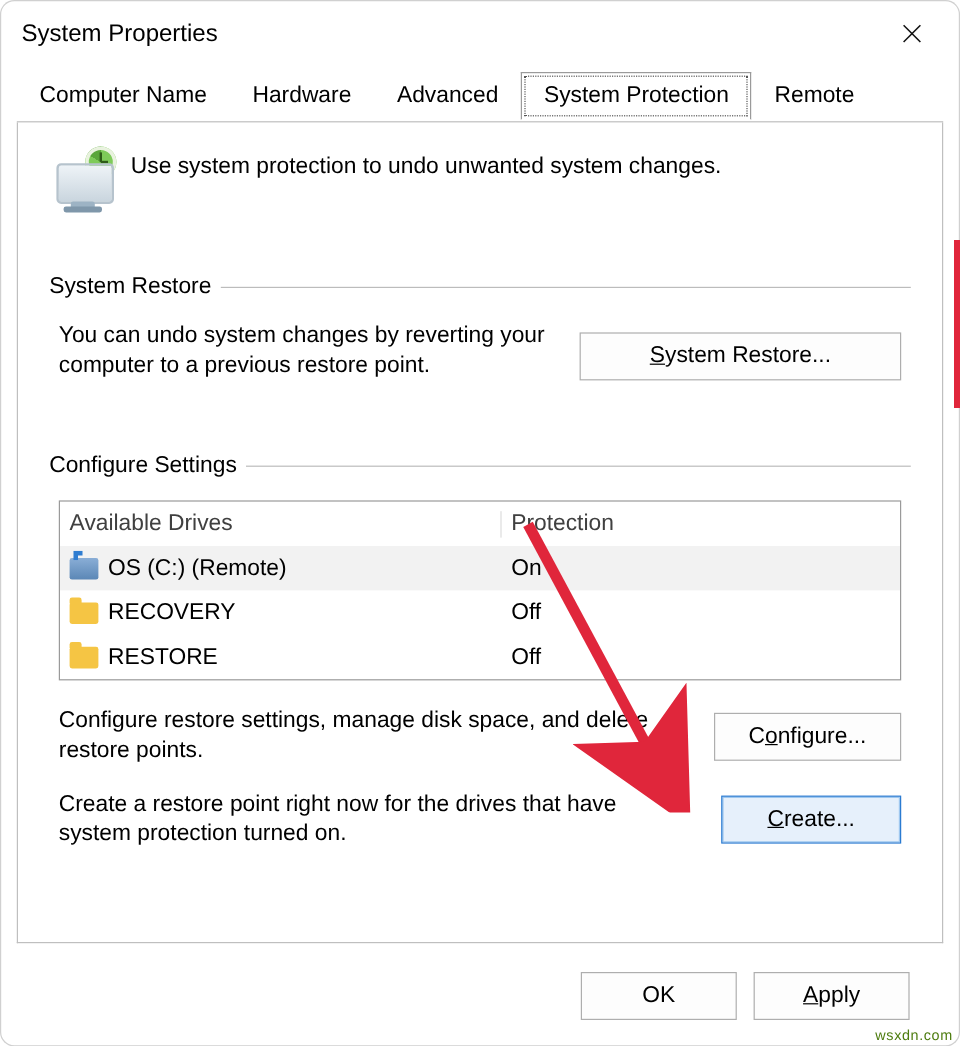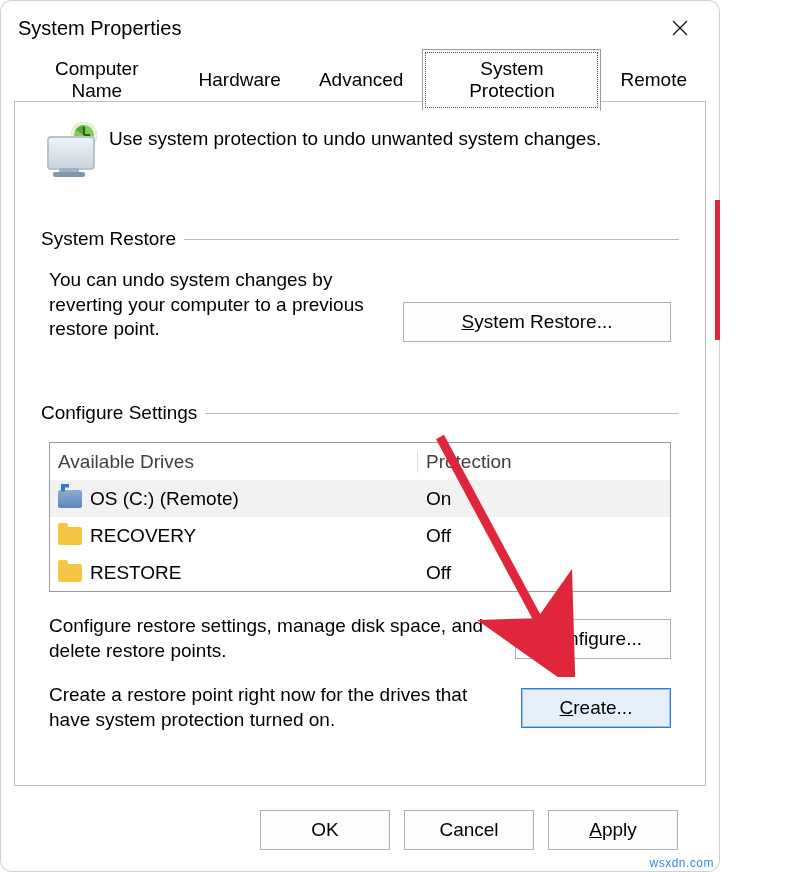--- a/index.html
+++ b/index.html
@@ -7,21 +7,21 @@
     padding: 0;
     width: 800px;
     height: 872px;
     background: #fff;
     font-family: "Segoe UI", Tahoma, sans-serif;
     font-size: 19px;
     color: #000;
     overflow: hidden;
   }
   .window {
-    width: 720px;
+    width: 800px;
     height: 872px;
     background: #fff;
     border-radius: 12px;
     box-shadow: 0 0 0 1px #d0d0d0 inset;
     position: relative;
     box-sizing: border-box;
   }
   .title-bar {
     display: flex;
     align-items: center;
@@ -216,21 +216,21 @@
     justify-content: flex-end;
     align-items: flex-start;
     gap: 14px;
     padding: 0 26px;
   }
   .watermark {
     position: absolute;
     bottom: 2px;
     right: 6px;
     font-size: 12px;
-    color: #3b82f6;
+    color: #4d7c0f;
     letter-spacing: 0.5px;
   }
   
   .comp-icon {
     width: 56px; height: 56px; position: relative; flex-shrink:0;
   }
   .comp-icon .monitor{
     position:absolute; left:6px; top:14px; width:44px; height:30px;
     background:linear-gradient(#eef3f7,#c9d5de);
     border:2px solid #b6c3cd; border-radius:4px;
@@ -367,19 +367,18 @@
           <path d="M0,0 L12,6 L0,12 L3,6 Z" fill="#e0263b"></path>
         </marker>
       </defs>
       <line x1="20" y1="10" x2="130" y2="215" stroke="#e0263b" stroke-width="9" marker-end="url(#ah)"></line>
     </svg>
 
   </div>
 
   <div class="button-bar">
     <button class="btn" style="min-width:130px">OK</button>
-    <button class="btn" style="min-width:130px">Cancel</button>
     <button class="btn" style="min-width:130px" disabled=""><span class="u">A</span>pply</button>
   </div>
 
   <div class="accent-stripe"></div>
   <div class="watermark">wsxdn.com</div>
 </div>
 
 </body></html>

